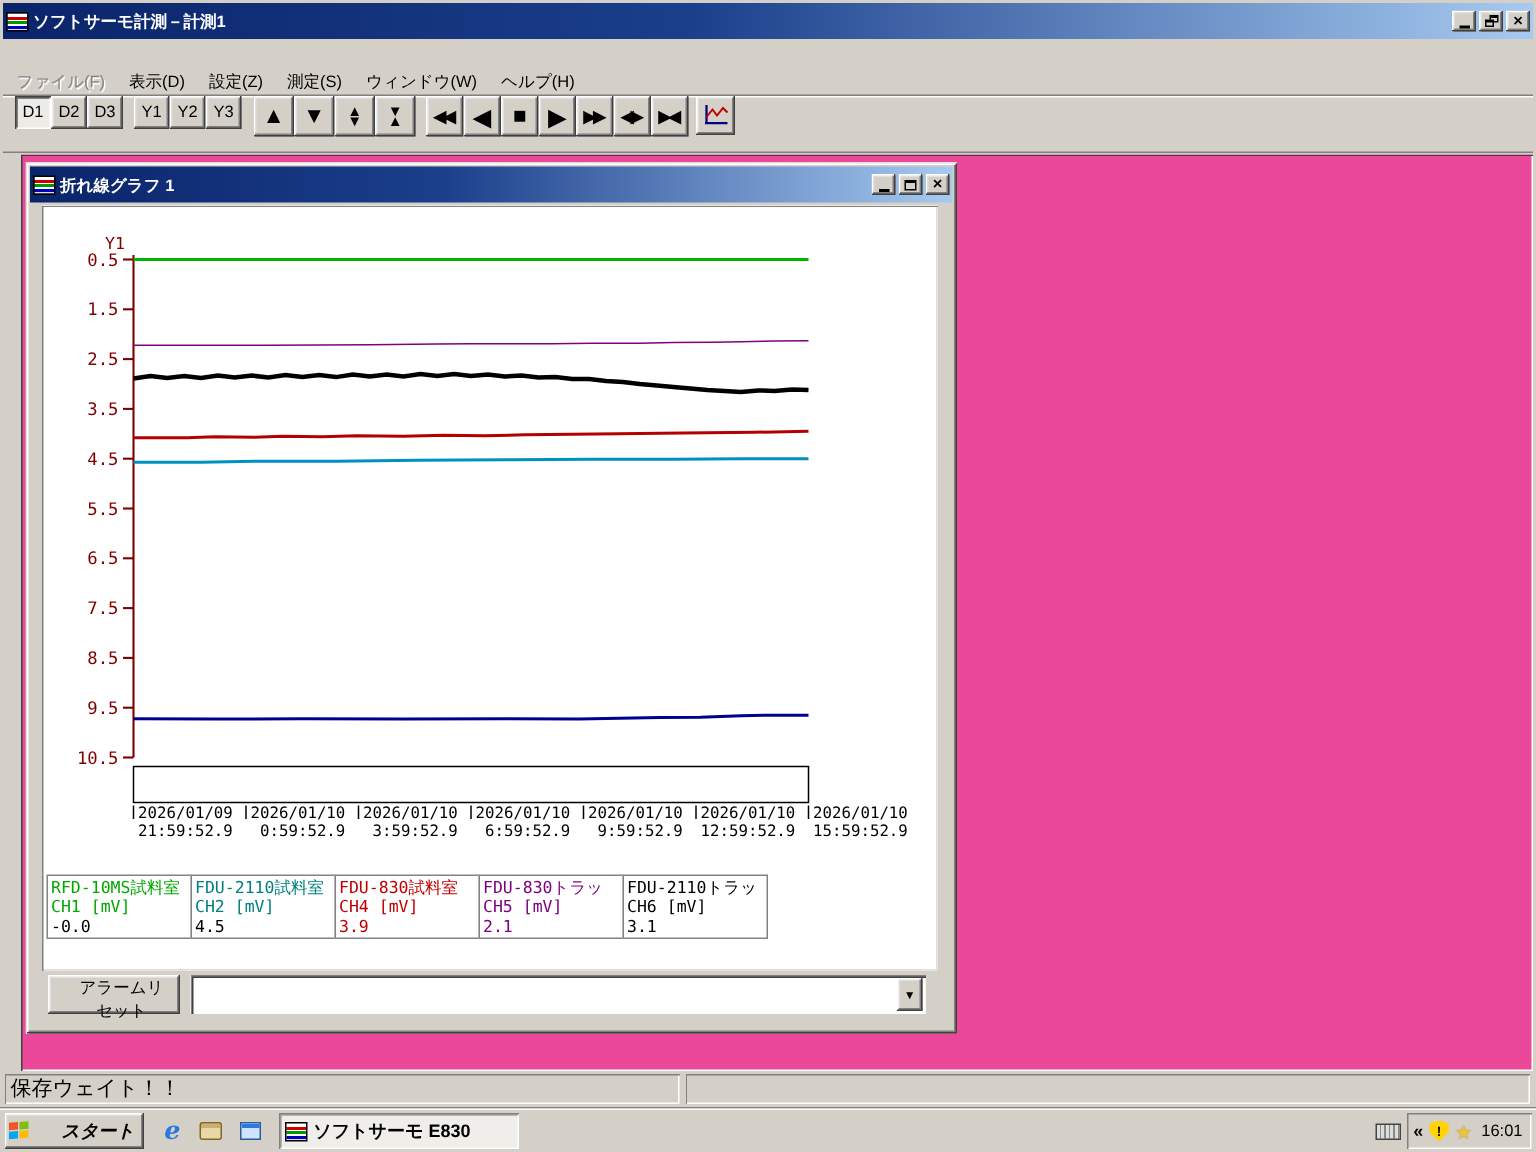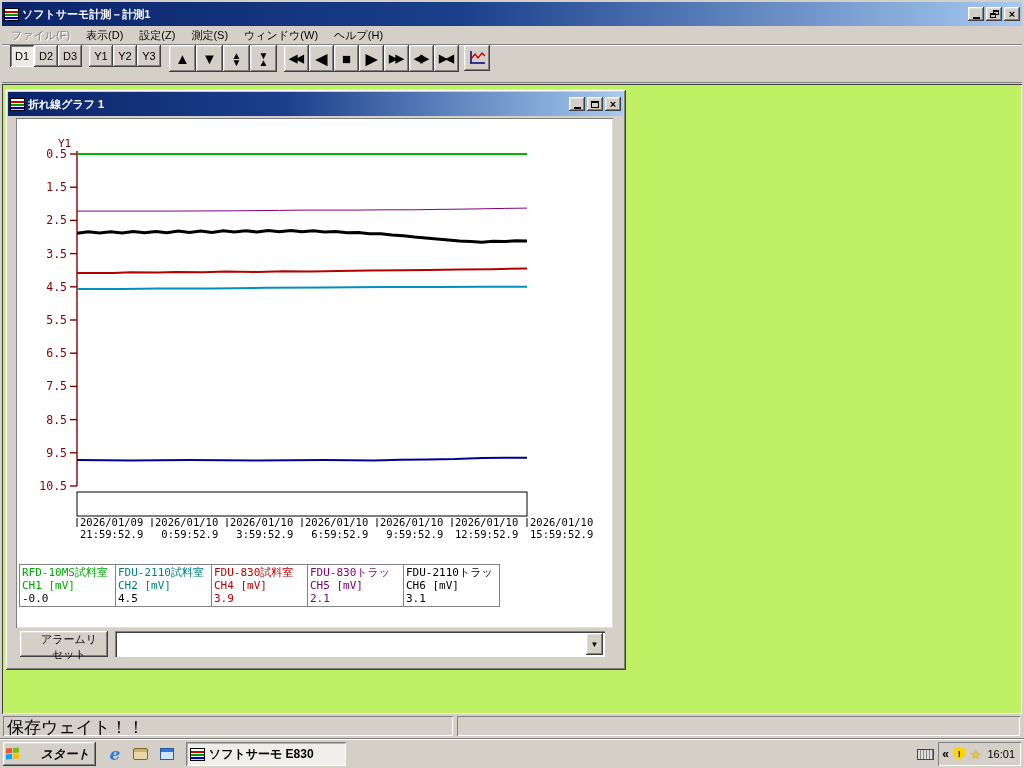--- a/index.html
+++ b/index.html
@@ -22,39 +22,39 @@
     font-size:9px;font-weight:bold;color:#000;padding:0;border:0;}
   .glyph-min{width:7px;height:2px;background:#000;align-self:end;margin-bottom:2px;}
   .glyph-max{width:8px;height:7px;border:1px solid #000;border-top-width:2px;}
   .glyph-restore{position:relative;width:9px;height:8px;}
   .glyph-restore i{position:absolute;display:block;width:6px;height:5px;border:1px solid #000;border-top-width:2px;background:#d4d0c8;}
   .glyph-restore i:first-child{right:0;top:0;}
   .glyph-restore i:last-child{left:0;bottom:0;}
   .glyph-x{font-size:11px;font-weight:bold;line-height:10px;}
   
   .menubar{height:19px;display:flex;align-items:flex-end;font-size:11px;flex:none;
-    box-shadow:inset 0 -1px #808080;padding-left:1px;}
+    box-shadow:inset 0 -1px #808080;padding-left:1px;margin-top:19px;}
   .menu-item{padding:2px 8px;color:#000;}
   .menu-item.disabled{color:#848284;text-shadow:1px 1px #fff;}
   
   .toolbar{height:38px;display:flex;align-items:flex-start;flex:none;padding-left:8px;
     box-shadow:inset 0 1px #fff,inset 0 -1px #808080;}
   .tbtn{background:#d4d0c8;border:0;padding:0;color:#000;display:grid;place-items:center;
     box-shadow:inset -1px -1px #404040,inset 1px 1px #fff,inset -2px -2px #808080,inset 2px 2px #dfdfdf;}
   .tbtn.pressed{background:#ecebe6;box-shadow:inset 1px 1px #404040,inset -1px -1px #fff,inset 2px 2px #808080;}
   .tbtn.small{width:24px;height:22px;font-size:11px;}
   .tbtn.big{width:27px;height:27px;font-size:15px;font-weight:bold;}
   .tbtn.big.dbl{font-size:11px;letter-spacing:-2px;padding-right:2px;}
   .tbtn.big.stacked{white-space:pre;font-size:10px;line-height:7px;letter-spacing:0;}
   .tbtn.nav{width:25px;height:27px;}
   .gap7{margin-left:7px;}  .gap8{margin-left:8px;}  .gap4{margin-left:5px;}
   .graphbtn{width:26px;height:26px;}
   
-  .client{flex:1;background:#bef264;position:relative;margin-top:1px;min-height:0;
-    box-shadow:inset 1px 1px #404040,inset -1px -1px #fff;}
+  .client{flex:1;background:#ec4899;position:relative;margin-top:1px;min-height:0;
+    box-shadow:inset 1px 1px #404040,inset -1px -1px #fff;margin-left:12px;}
   
   .gwin{position:absolute;left:3px;top:5px;width:621px;height:581px;background:#d4d0c8;
     box-shadow:inset 1px 1px #dfdfdf,inset -1px -1px #404040,inset 2px 2px #fff,inset -2px -2px #808080;
     padding:3px;display:flex;flex-direction:column;}
   .gwin .titlebar{height:18px;}
   .gcontent{flex:1;position:relative;}
   .chartpanel{position:absolute;left:8px;top:2px;width:597px;height:510px;background:#fff;
     box-shadow:inset 1px 1px #808080,inset -1px -1px #dfdfdf;}
   .chartpanel svg{position:absolute;left:0;top:0;}
   .legendrow{position:absolute;left:3px;top:446px;display:flex;}
@@ -65,22 +65,22 @@
   .alarmbtn{position:absolute;left:12px;top:515px;width:88px;height:26px;background:#d4d0c8;border:0;
     font-size:11px;color:#000;
     box-shadow:inset -1px -1px #404040,inset 1px 1px #fff,inset -2px -2px #808080,inset 2px 2px #dfdfdf;padding-left:16px;}
   .combo{position:absolute;left:107px;top:515px;width:490px;height:26px;background:#fff;
     box-shadow:inset 1px 1px #808080,inset 2px 2px #404040,inset -1px -1px #fff;display:flex;align-items:stretch;padding:2px;}
   .combo .val{flex:1;font-size:11px;padding:4px;}
   .combo .drop{width:17px;background:#d4d0c8;display:grid;place-items:center;font-size:8px;border:0;padding:0;
     box-shadow:inset -1px -1px #404040,inset 1px 1px #fff,inset -2px -2px #808080,inset 2px 2px #dfdfdf;}
   
   .statusbar{height:25px;display:flex;align-items:center;gap:4px;padding:2px 2px 3px 1px;flex:none;}
-  .spanel{height:20px;box-shadow:inset 1px 1px #808080,inset -1px -1px #fff;font-size:17px;
-    display:flex;align-items:flex-start;padding:0 4px;color:#000;}
+  .spanel{height:20px;box-shadow:inset 1px 1px #808080,inset -1px -1px #fff;font-size:14px;
+    display:flex;align-items:center;padding:0 4px;color:#000;}
   .spanel.one{width:450px;}
   .spanel.two{flex:1;}
   
   .taskbar{height:29px;background:#d4d0c8;border-top:1px solid #fff;box-shadow:0 -1px #808080;
     display:flex;align-items:center;padding:2px 3px;flex:none;}
   .startbtn{height:24px;display:flex;align-items:center;gap:21px;background:#d4d0c8;border:0;padding:0 6px 0 3px;
     font-size:12px;font-weight:bold;font-style:italic;color:#000;
     box-shadow:inset -1px -1px #404040,inset 1px 1px #fff,inset -2px -2px #808080,inset 2px 2px #dfdfdf;}
   .winflag{width:14px;height:13px;display:grid;grid-template-columns:6px 6px;grid-template-rows:5px 5px;gap:1px;transform:skewY(-4deg);}
   .winflag i{display:block;}

